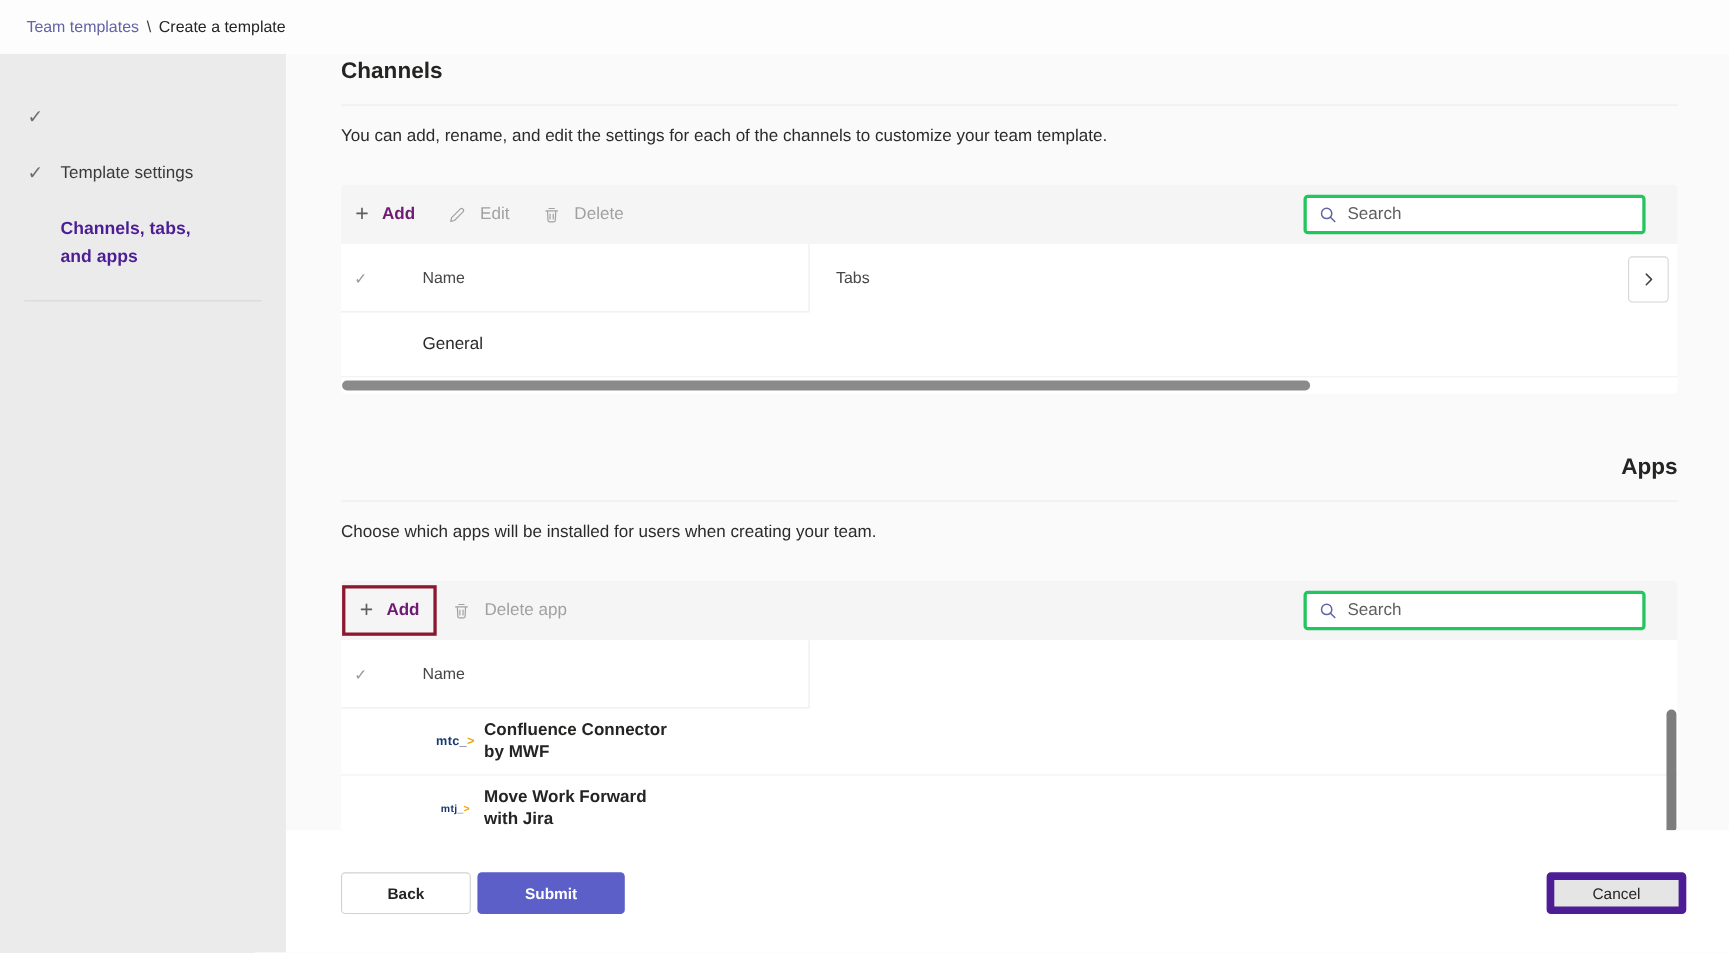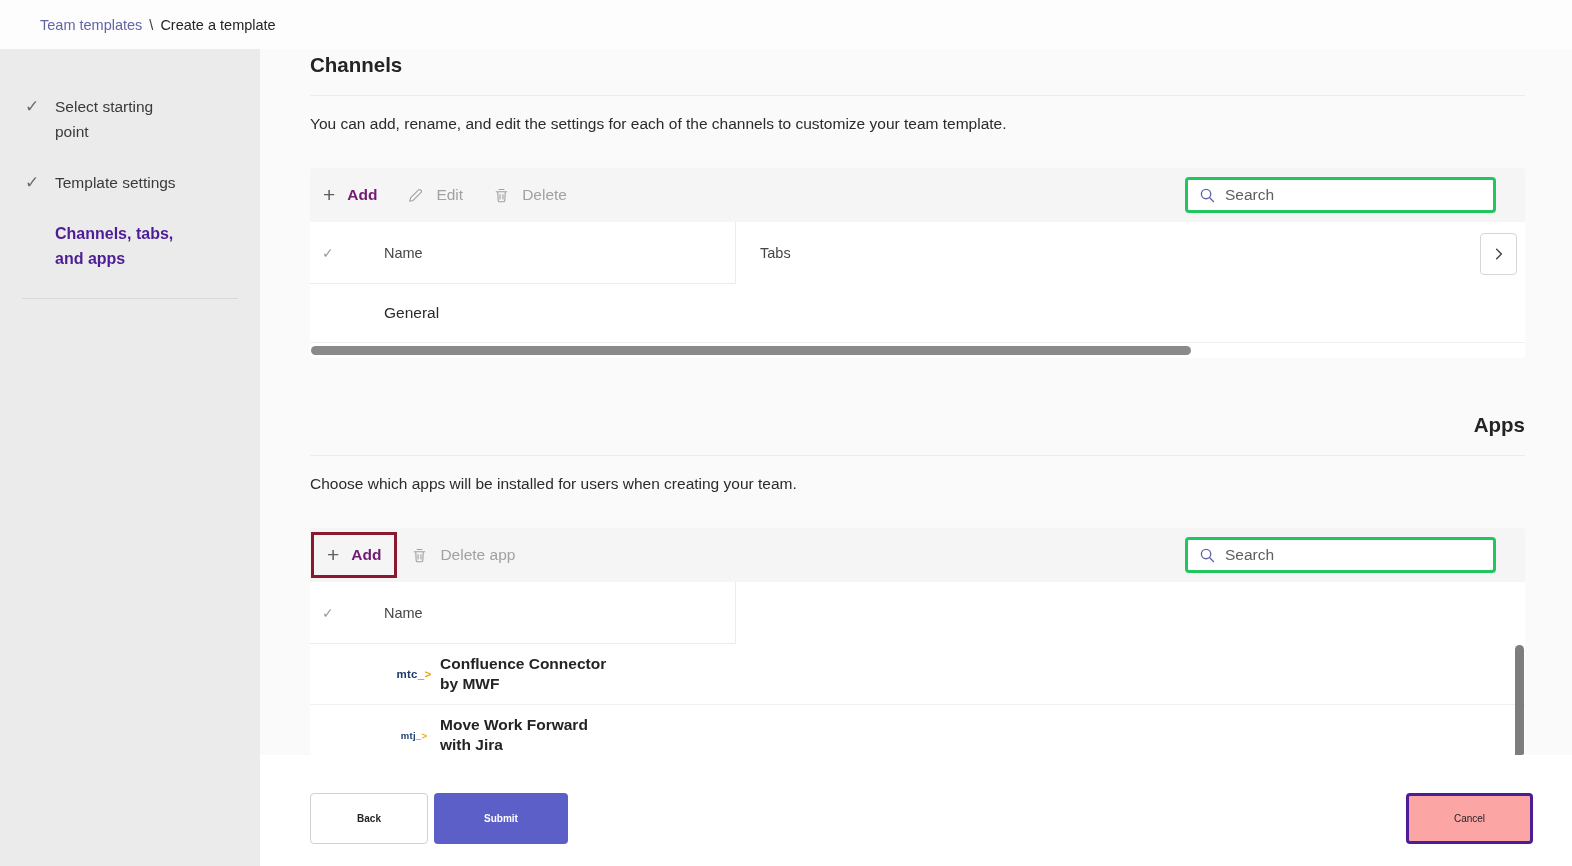--- a/index.html
+++ b/index.html
@@ -10,21 +10,21 @@
     position: relative;
     overflow: hidden;
     color: #252423;
   }
 
   
   .topbar {
     position: absolute; left: 0; top: 0; width: 1572px; height: 49px;
     background: #fdfdfd;
     display: flex; align-items: center;
-    padding-left: 40px;
+    padding-left: 24px;
     font-size: 14.5px;
   }
   .crumb-link { color: #6264a7; cursor: pointer; text-decoration: none; }
   .crumb-sep { color: #3b3a39; margin: 0 7px; }
   .crumb-current { color: #252423; }
 
   
   .sidebar {
     position: absolute; left: 0; top: 49px; width: 260px; height: 817px;
     background: #ebebeb;
@@ -106,42 +106,40 @@
   .app-icon.big { font-size: 11.5px; }
   .app-name { margin-left: 130px; font-size: 15.5px; font-weight: 700; color: #252423; line-height: 20px; white-space: pre-line; }
   .vscroll-thumb { position: absolute; right: 1px; top: 63px; width: 9px; height: 110px; background: #7d7d7d; border-radius: 5px 5px 0 0; cursor: pointer; }
 
   
   .footer {
     position: absolute; left: 260px; top: 755px; width: 1312px; height: 111px;
     background: #ffffff;
   }
   .btn {
-    position: absolute; top: 38px; height: 51px; border-radius: 4px;
-    font-family: inherit; font-size: 10px; cursor: pointer;
+    position: absolute; top: 38px; height: 38px; border-radius: 4px;
+    font-family: inherit; font-size: 14px; cursor: pointer;
     display: flex; align-items: center; justify-content: center;
   }
   .btn-back { left: 50px; width: 118px; background: #fff; border: 1px solid #d1d1d1; font-weight: 700; color: #252423; }
   .btn-submit { left: 174px; width: 134px; background: #5b5fc7; border: none; font-weight: 700; color: #ffffff; }
-  .btn-cancel { right: 39px; width: 127px; background: #fca5a5; border: 3px solid #4c1d95; font-weight: 400; color: #252423; }
+  .btn-cancel { right: 39px; width: 127px; background: #e5e5e5; border: 7px solid #4c1d95; font-weight: 400; color: #252423; }
 </style>
 </head>
 <body>
 
 <div class="topbar">
   <a class="crumb-link">Team templates</a>
   <span class="crumb-sep">\</span>
   <span class="crumb-current">Create a template</span>
 </div>
 
 <div class="sidebar">
   <div class="step">
     <span class="check-col">✓</span>
-    <span class="step-label">Select starting
-point</span>
   </div>
   <div class="step">
     <span class="check-col">✓</span>
     <span class="step-label">Template settings</span>
   </div>
   <div class="step current">
     <span class="check-col"></span>
     <span class="step-label">Channels, tabs,
 and apps</span>
   </div>

